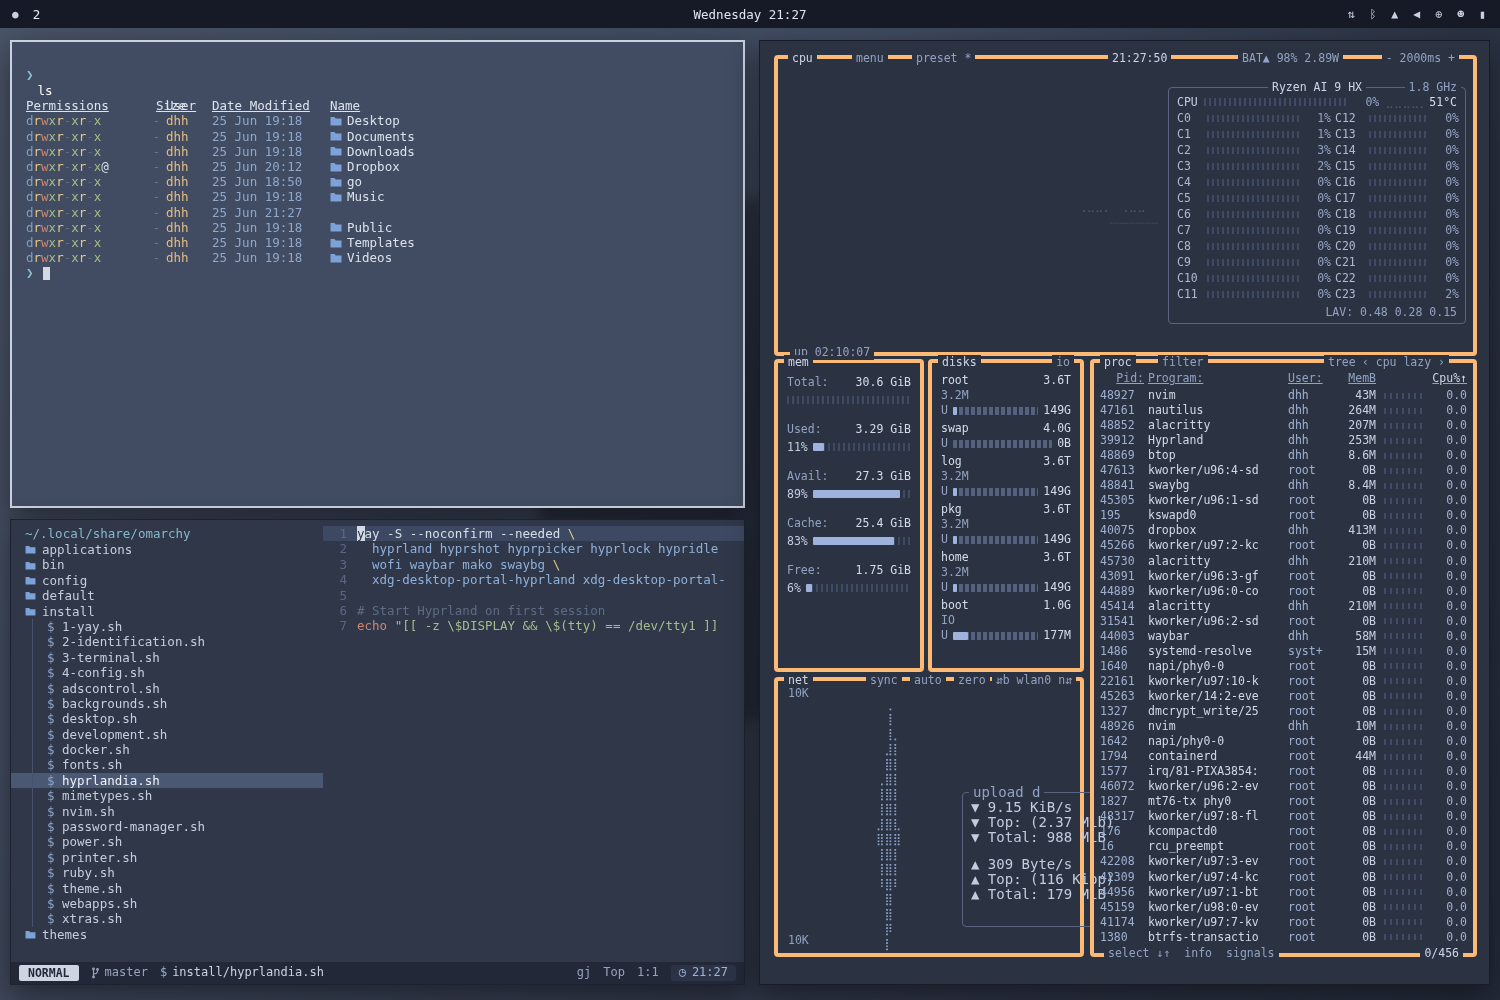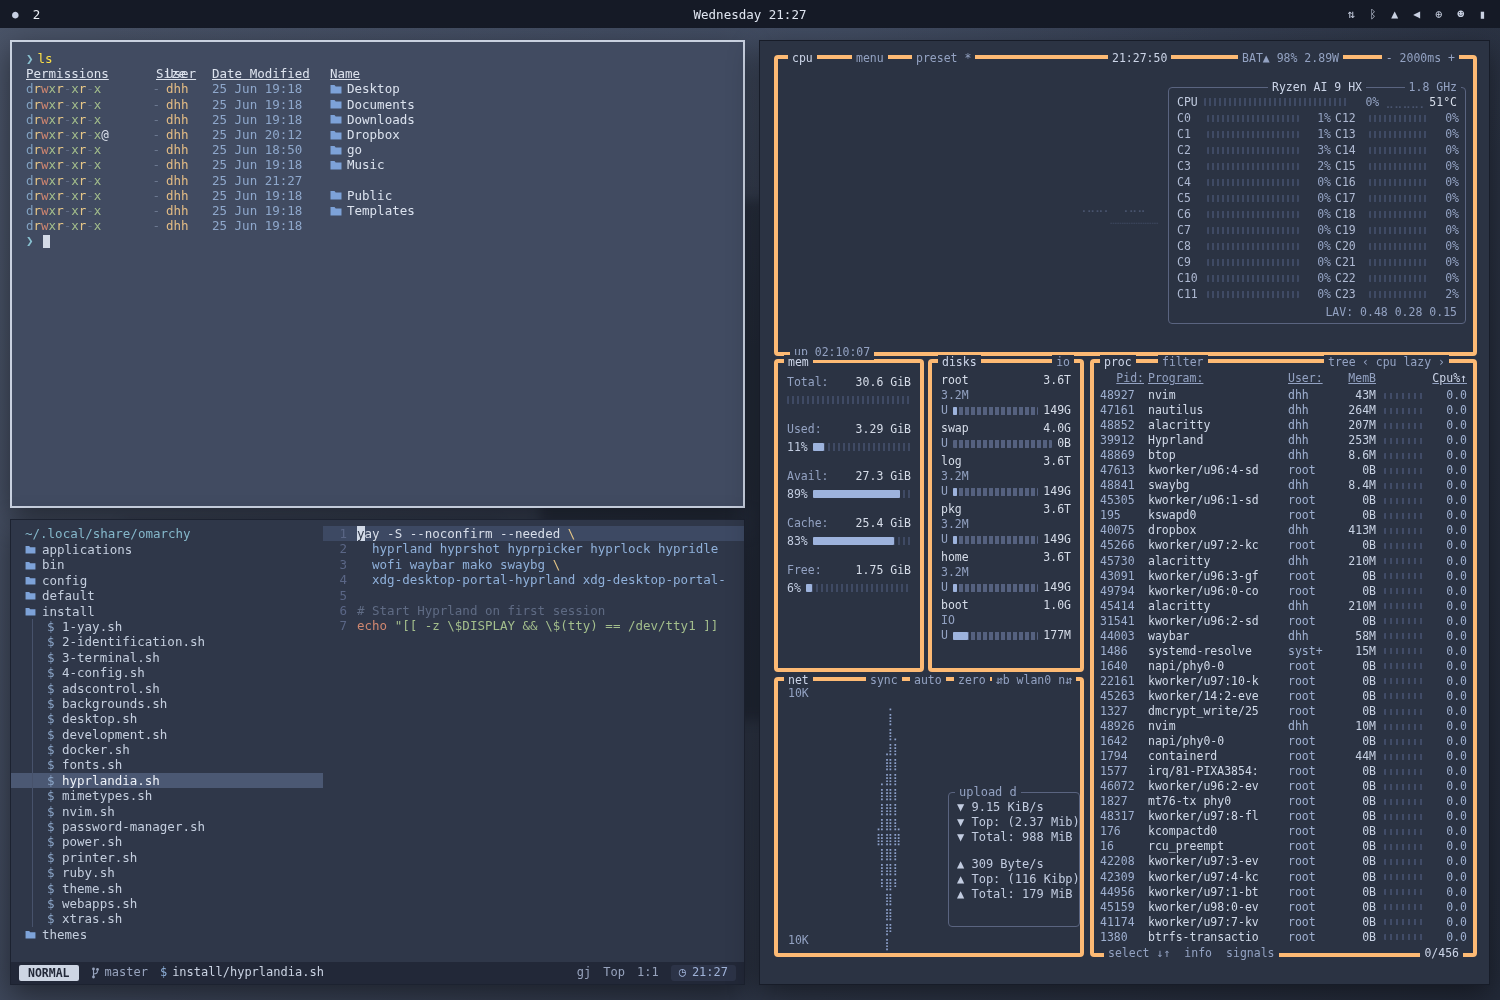--- a/index.html
+++ b/index.html
@@ -27,21 +27,21 @@
   .tb-right { margin-left:auto; display:flex; align-items:center; gap:15px; padding-right:14px; color:#c9d1e2; font-size:11.5px; }
 
   
   .win { position:absolute; box-shadow:0 10px 28px rgba(0,0,0,.45); }
 
   
   .win-term { left:10px; top:40px; width:735px; height:468px; background:#414b61;
     border:2px solid #c9d1e0; padding:9px 14px; font-size:12.5px; line-height:15.2px; }
   .t-line { display:flex; align-items:center; white-space:pre; }
   .prompt { color:#88c0d0; margin-right:4px; }
-  .cmd { color:#fde047; }
+  .cmd { color:#ffffff;margin-top:32px; }
   .cursor-block { display:inline-block; width:7px; height:13px; background:#d3dae6; margin-left:5px; }
   .ls-header, .ls-row { display:grid; grid-template-columns:100px 28px 40px 112px 1fr; column-gap:6px; white-space:pre; }
   .ls-header span { text-decoration:underline; color:#dde3ee; }
   .ls-header .col-size { text-align:right;margin-left:24px; }
   .col-size { color:#6c7890; text-align:right; }
   .col-user { color:#e2bb84; }
   .col-date { color:#8fa8cc; }
   .col-name { color:#dbe2ee; display:flex; align-items:center; gap:5px; }
   .ficon { display:inline-flex; }
   .pc-d{color:#81a1c1}.pc-r{color:#e7c787}.pc-w{color:#d08770}.pc-x{color:#a3be8c}.pc-dash{color:#5f6b84}.pc-at{color:#d8dee9}
@@ -126,22 +126,22 @@
   .d3 .ulab { color:#93a2c2; }
   .d3 .meter { flex:1; height:8px;
     background:repeating-linear-gradient(90deg,#55617f 0 4px, transparent 4px 6px); }
   .d3 .dused { color:#d6dde9; }
 
   .net-box { left:14px; top:636px; width:310px; height:280px; }
   .net-scale-top { position:absolute; left:10px; top:5px; color:#93a2c2; }
   .net-scale-bottom { position:absolute; left:10px; bottom:5px; color:#93a2c2; }
   .net-graph { position:absolute; left:98px; top:16px; white-space:pre; color:#8ea2cc;
     line-height:15px; font-size:11.5px; }
-  .net-panel { position:absolute; left:170px; top:111px; width:132px; height:135px;
-    border:1px solid #5a6480; border-radius:4px; padding:7px 8px; font-size:12px; }
+  .net-panel { position:absolute; left:184px; top:111px; width:132px; height:135px;
+    border:1px solid #5a6480; border-radius:4px; padding:7px 8px; font-size:14px; }
   .net-line { height:15px; white-space:pre; color:#c2cce0; }
   .net-gap { height:12px; }
 
   .proc-box { left:330px; top:318px; width:387px; height:598px; padding:8px 6px 2px; }
   .proc-head { display:grid; grid-template-columns:44px 136px 44px 40px 1fr 36px; column-gap:4px;
     color:#93a2c2; height:17px;text-decoration:underline; }
   .proc-head .ph-pid { text-align:right; }
   .proc-head .ph-mem { text-align:right; }
   .proc-head .ph-cpu { text-align:right; color:#ccd5e8; }
   .proc-rows { overflow:hidden; height:556px; }
@@ -303,20 +303,26 @@
             </svg></span>
           <span>Templates</span>
         </span>
       </div>
 
       <div class="ls-row">
         <span class="col-perm"><span class="pc-d">d</span><span class="pc-r">r</span><span class="pc-w">w</span><span class="pc-x">x</span><span class="pc-r">r</span><span class="pc-dash">-</span><span class="pc-x">x</span><span class="pc-r">r</span><span class="pc-dash">-</span><span class="pc-x">x</span></span>
         <span class="col-size">-</span>
         <span class="col-user">dhh</span>
         <span class="col-date">25 Jun 19:18</span>
+        <span class="col-name">
+          <span class="ficon"><svg width="12" height="10" viewBox="0 0 12 10">
+              <path d="M0.5 1h4l1.2 1.6h5.8V9.5H0.5z" fill="#7da2d8"></path>
+            </svg></span>
+          <span>Videos</span>
+        </span>
       </div>
     </div>
   <div class="t-line">
     <span class="prompt">❯</span><span class="cursor-block"></span>
   </div>
 </div>
 
 <div class="win win-nvim">
   <div class="nv-main">
     <div class="nv-tree">
@@ -1015,21 +1021,21 @@
         <div class="proc-row">
           <span class="pr-pid">43091</span>
           <span class="pr-prog">kworker/u96:3-gf</span>
           <span class="pr-user">root</span>
           <span class="pr-mem">0B</span>
           <span class="pr-meter"></span>
           <span class="pr-cpu">0.0</span>
         </div>
 
         <div class="proc-row">
-          <span class="pr-pid">49794</span>
+          <span class="pr-pid">44889</span>
           <span class="pr-prog">kworker/u96:0-co</span>
           <span class="pr-user">root</span>
           <span class="pr-mem">0B</span>
           <span class="pr-meter"></span>
           <span class="pr-cpu">0.0</span>
         </div>
 
         <div class="proc-row">
           <span class="pr-pid">45414</span>
           <span class="pr-prog">alacritty</span>

